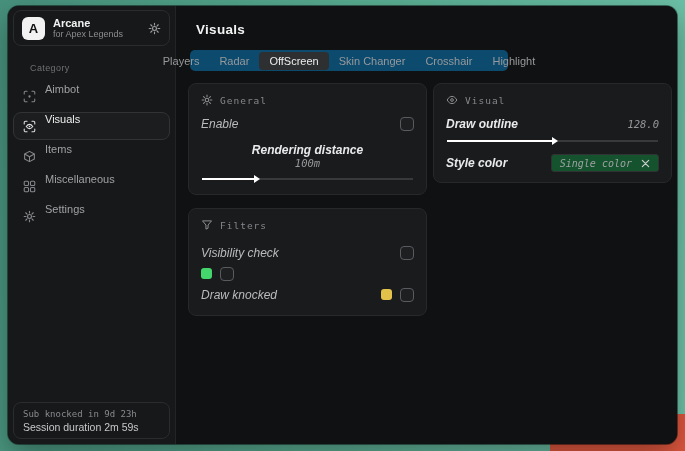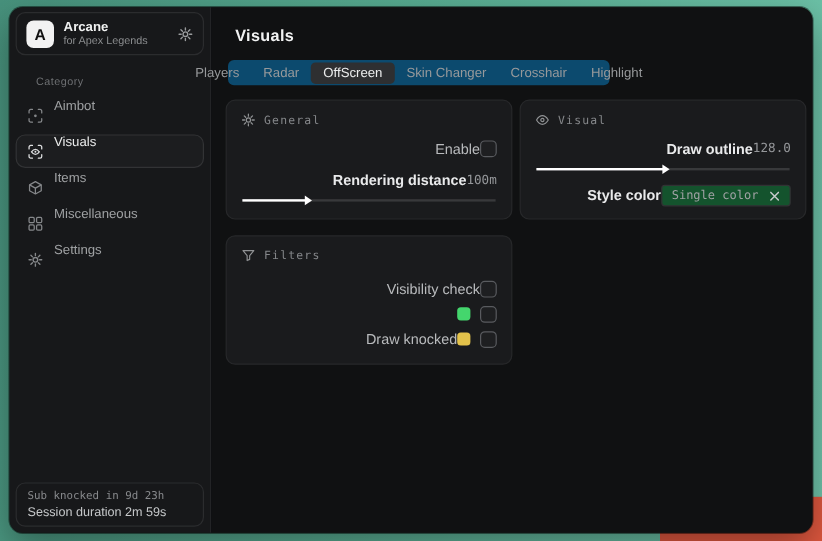--- a/index.html
+++ b/index.html
@@ -57,39 +57,39 @@
     white-space:nowrap; }
   .tab.active { background:#2e2f31; color:#eceded; }
 
   .panels { display:flex; gap:6px; margin-top:12px; }
   .col { display:flex; flex-direction:column; gap:13px; width:239px; }
   .panel { background:#1a1b1d; border:1px solid #27282a; border-radius:8px;
     padding:10px 12px; }
   .panel-head { display:flex; align-items:flex-end; gap:7px; color:#85878a;
     font-family:"DejaVu Sans Mono", monospace; font-size:9.5px; letter-spacing:1px;
     margin-bottom:11px; }
-  .row { display:flex; align-items:center; justify-content:flex-end; }
+  .row { display:flex; align-items:center; justify-content:space-between;font-style:italic; }
   .row-label { font-size:12px; color:#b9bbbd; }
   .row-label.strong { color:#e9eaeb; font-weight:bold; }
   .row-value { font-family:"DejaVu Sans Mono", monospace; font-size:10.5px; color:#95979a; }
   .right-controls { display:flex; align-items:center; gap:8px; }
 
   .checkbox { width:14px; height:14px; border:1.5px solid #595b5f; border-radius:4px;
     background:rgba(255,255,255,.02); cursor:pointer; flex:0 0 14px; }
   .swatch { width:11px; height:11px; border-radius:3px; cursor:pointer; }
 
   .slider { position:relative; height:2px; background:#38393b; margin:9px 1px 4px 1px;
     cursor:pointer; }
   .slider-fill { position:absolute; left:0; top:0; height:2px; background:#fff; }
   .slider-thumb { position:absolute; right:-5px; top:-3px; width:0; height:0;
     border-left:6px solid #fff; border-top:4px solid transparent;
     border-bottom:4px solid transparent; }
 
   .g-enable { margin-bottom:12px; }
-  .g-dist  { margin-bottom:2px; }
+  .g-dist  { margin-bottom:2px;flex-direction:column; }
   .f-row { height:21px; }
   .v-outline { margin-bottom:2px; }
   .v-style { margin-top:12px; }
 
   .pill-btn { display:flex; align-items:center; gap:9px; height:18px; padding:0 8px;
     background:#14532d; border:1px solid #313234; border-radius:3px; cursor:pointer; }
   .pill-btn .pill-text { font-family:"DejaVu Sans Mono", monospace; font-size:10px;
     color:#9fa1a3; }
   .pill-btn .icon { color:#c7c9cb; }
 </style>

